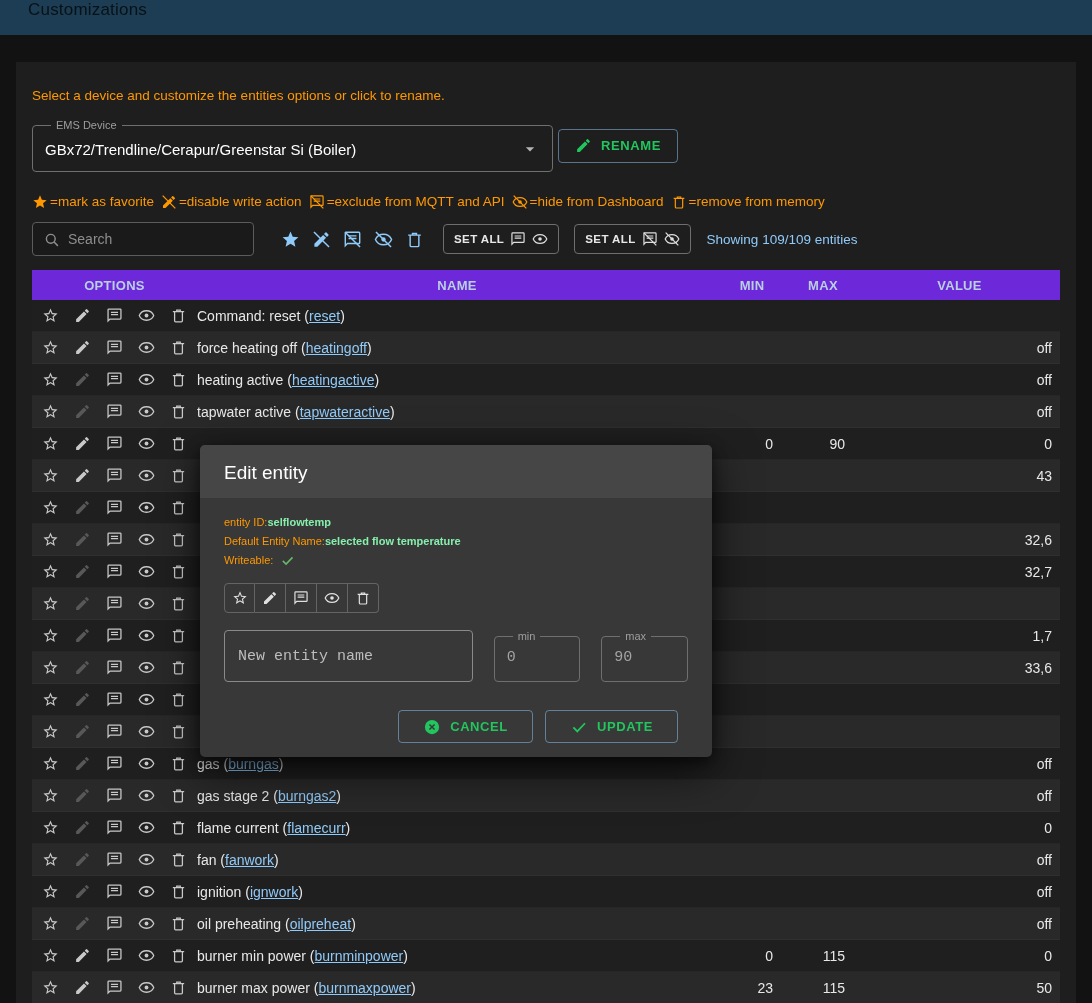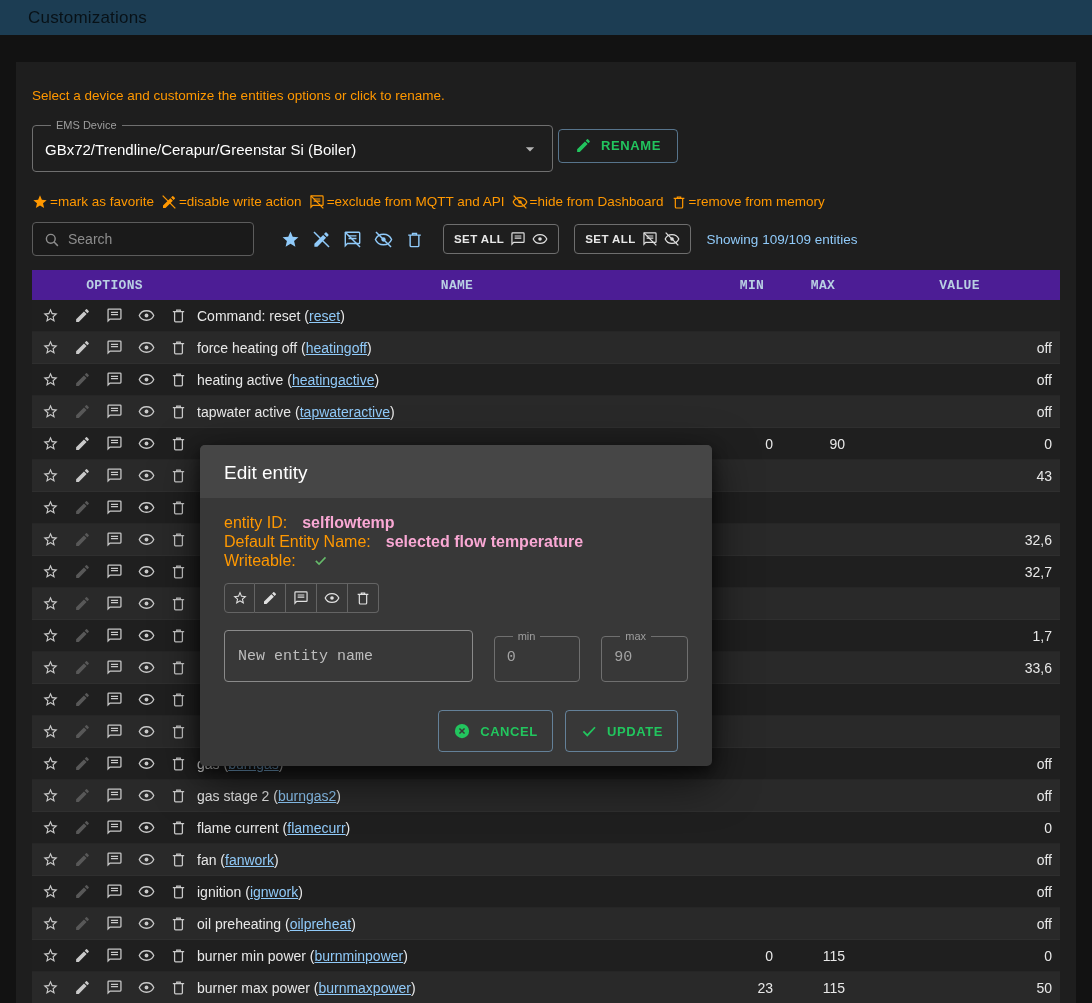--- a/index.html
+++ b/index.html
@@ -10,21 +10,21 @@
     font-family: "Liberation Sans", sans-serif;
     color: #e0e0e0;
   }
   .ic { width: 18px; height: 18px; display: block; }
   .ic-slot { display: inline-flex; align-items: center; }
 
   
   .appbar {
     position: absolute; top: 0; left: 0; right: 0; height: 35px;
     background: #1c3d53;
-    display: flex; align-items: center; padding: 0 28px;
+    display: flex; align-items: flex-start; padding: 0 28px;
   }
   .appbar-title { font-size: 17px; font-weight: 500; color: rgba(0,0,0,0.72); letter-spacing: .2px; }
 
   
   .panel {
     position: absolute; left: 16px; top: 62px; width: 1060px; bottom: 0;
     background: #1e1e1e; padding: 0 16px;
   }
   .intro { color: #ff9800; font-size: 13.5px; margin: 26px 0 16px; }
 
@@ -82,21 +82,21 @@
     height: 30px; padding: 0 10px; margin-left: 15px;
     border: 1px solid #6e6e6e; border-radius: 4px; background: transparent;
     color: #e8e8e8; font-family: inherit; font-size: 11.5px; font-weight: 700; letter-spacing: .4px;
     cursor: pointer;
   }
   .setall .ic { width: 16px; height: 16px; color: #dedede; }
   .showing { color: #90caf9; font-size: 13.5px; margin-left: 16px; }
 
   
   .thead, .trow { display: grid; grid-template-columns: 165px 520px 70px 72px 1fr; align-items: center; }
-  .thead { background: #4c1d95; height: 30px; font-family: Liberation Mono, monospace; }
+  .thead { background: #6d28d9; height: 30px; }
   .thead span { font-size: 13px; font-weight: 700; color: #b9cfe3; text-align: center; letter-spacing: .3px; }
   .trow { height: 32px; background: #1f1f1f; border-bottom: 1px solid rgba(255,255,255,0.03); cursor: pointer; }
   .trow.alt { background: #292929; }
   .c-opts { display: flex; align-items: center; gap: 15px; padding-left: 10px; color: #c9c9c9; }
   .c-opts .ic { width: 17px; height: 17px; }
   .c-opts .ic.dim { color: #585858; }
   .c-name { font-size: 14px; color: #e8e8e8; white-space: nowrap; overflow: hidden; }
   .c-name a { color: #90caf9; text-decoration: underline; cursor: pointer; }
   .c-num { font-size: 14px; color: #e8e8e8; text-align: right; padding-right: 14px; }
   .c-val { font-size: 14px; color: #e8e8e8; text-align: right; padding-right: 8px; }
@@ -105,23 +105,23 @@
   .modal {
     position: absolute; left: 200px; top: 445px; width: 512px; z-index: 20;
     background: #383838; border-radius: 5px;
     box-shadow: 0 14px 45px rgba(0,0,0,0.65), 0 5px 14px rgba(0,0,0,0.5);
   }
   .modal-header {
     background: #464646; border-radius: 5px 5px 0 0;
     padding: 17px 24px 14px; font-size: 19px; font-weight: 500; color: #ffffff;
   }
   .modal-body { padding: 15px 24px 0; }
-  .mline { font-size: 16px; line-height: 19px; display: flex; align-items: center; gap: 10px; }
+  .mline { font-size: 11px; line-height: 19px; display: flex; align-items: center; }
   .mlabel { color: #ff9800; }
-  .mval { color: #f9a8d4; font-weight: 700; margin-left: 5px; }
+  .mval { color: #86efac; font-weight: 700; }
   .wcheck { margin-left: 7px; }
   .wcheck .ic { width: 15px; height: 15px; color: #66bb6a; }
 
   .toggle-row { display: flex; margin-top: 13px; }
   .toggle {
     width: 31px; height: 30px; border: 1px solid #646464; border-left-width: 0;
     background: transparent; color: #e0e0e0;
     display: flex; align-items: center; justify-content: center; cursor: pointer;
   }
   .toggle:first-child { border-left-width: 1px; border-radius: 4px 0 0 4px; }
@@ -136,21 +136,21 @@
   .name-field input, .numfield input {
     width: 100%; background: transparent; border: none; outline: none;
     color: #a3a3a3; font-size: 15px; font-family: Liberation Mono, monospace;
   }
   .name-field input::placeholder { color: #bdbdbd; }
   .numfield { width: 87px; height: 52px; border-color: #8a8a8a; padding: 0 0 0 13px; }
   .numfield legend { color: #bdbdbd; margin-left: 0; }
   .numfield input { height: 28px; margin-top: 1px; }
 
   .modal-actions { display: flex; justify-content: flex-end; gap: 12px; padding: 28px 10px 14px 0; }
-  .modal-actions .btn-outline-blue { height: 42px; padding: 0 14px; }
+  .modal-actions .btn-outline-blue { height: 33px; padding: 0 24px; }
   .modal-actions .ic { width: 18px; height: 18px; }
 </style>
 </head>
 <body>
 
 <div class="appbar">
   <span class="appbar-title">Customizations</span>
 </div>
 
 <div class="panel">

